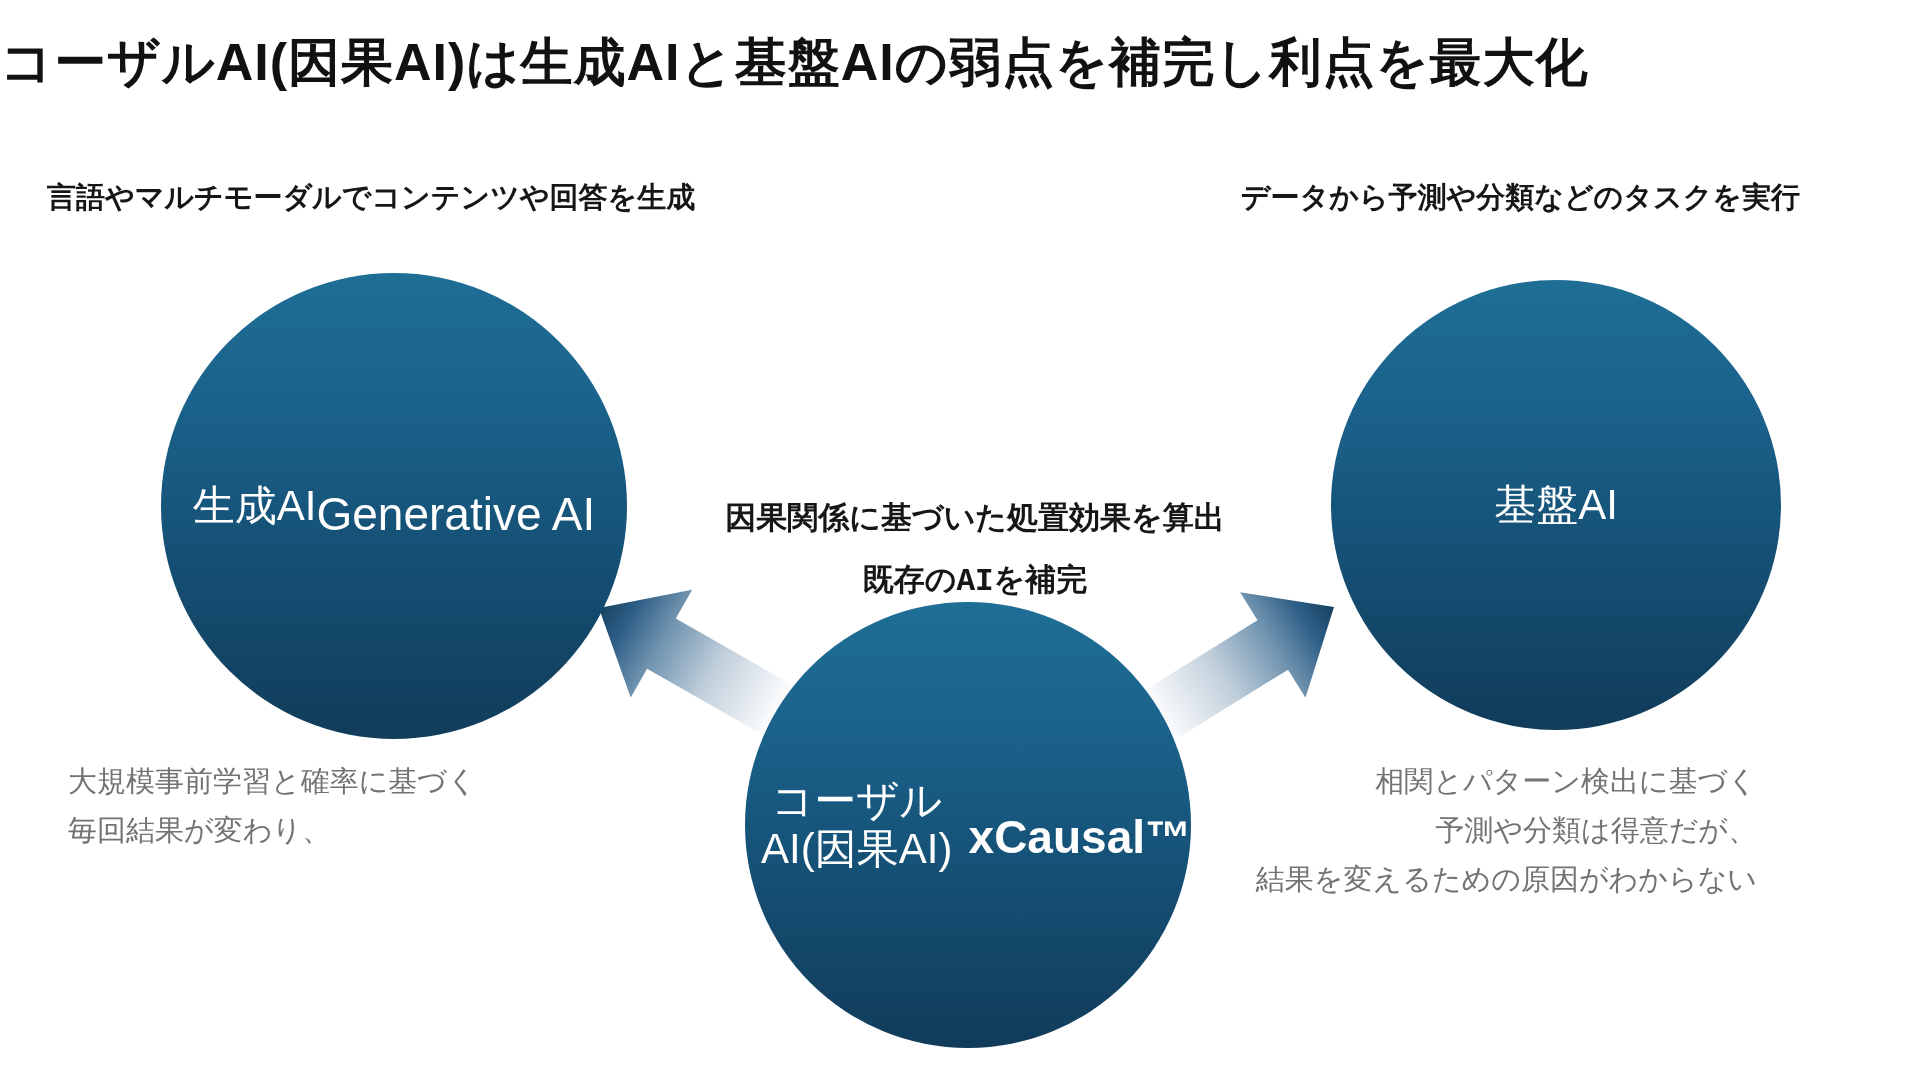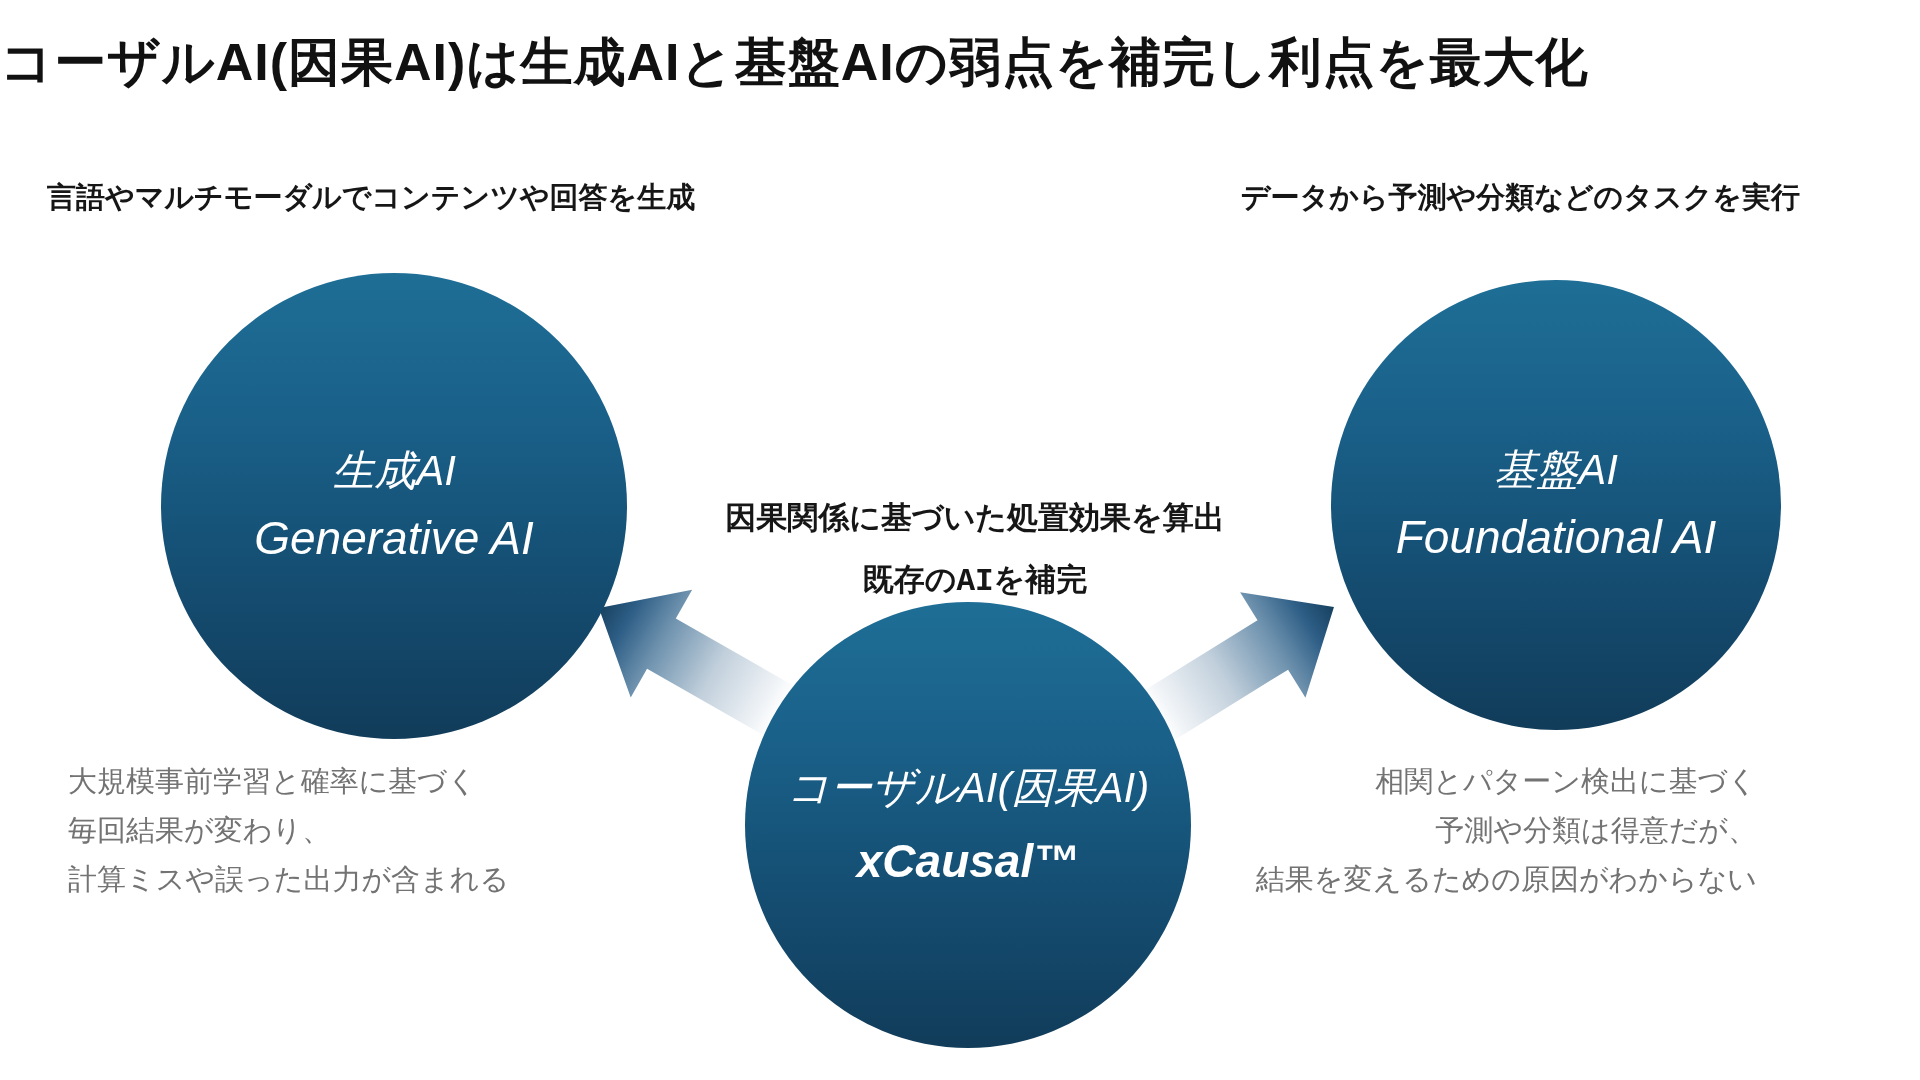--- a/index.html
+++ b/index.html
@@ -15,22 +15,22 @@
   .caption{
     position:absolute;top:178px;font-size:29px;font-weight:700;color:#161616;
     white-space:nowrap;
   }
   .caption-left{left:47px;}
   .caption-right{right:120px;}
 
   .circle{
     position:absolute;border-radius:50%;
     background:linear-gradient(180deg,#1E6E96 0%,#1A618A 30%,#154F74 62%,#113C5A 100%);
-    display:flex;flex-direction:column;align-items:center;justify-content:center;
-    color:#ffffff;text-align:center;font-style:italic;
+    display:flex;flex-direction:row;align-items:center;justify-content:center;
+    color:#ffffff;text-align:center;
   }
   .circle-generative{left:161px;top:273px;width:466px;height:466px;}
   .circle-foundational{left:1331px;top:280px;width:450px;height:450px;}
   .circle-causal{left:745px;top:602px;width:446px;height:446px;}
 
   .circle .label-ja{font-size:42px;line-height:1.15;font-weight:500;}
   .circle .label-en{font-size:46px;line-height:1.15;font-weight:400;margin-top:16px;}
   .circle-causal .label-ja{font-size:42px;}
   .circle-causal .label-product{font-size:46px;font-weight:700;margin-top:24px;line-height:1.1;}
 
@@ -79,37 +79,35 @@
   <div class="caption caption-left">言語やマルチモーダルでコンテンツや回答を生成</div>
   <div class="caption caption-right">データから予測や分類などのタスクを実行</div>
 
   <div class="circle circle-generative">
     <span class="label-ja">生成AI</span>
     <span class="label-en">Generative AI</span>
   </div>
 
   <div class="circle circle-foundational">
     <span class="label-ja">基盤AI</span>
-    <span class="label-en">Foundational AI</span>
   </div>
 
   <div class="circle circle-causal">
     <span class="label-ja">コーザルAI(因果AI)</span>
     <span class="label-product">xCausal™</span>
   </div>
 
   <div class="center-note">
     <div>因果関係に基づいた処置効果を算出</div>
     <div>既存のAIを補完</div>
   </div>
 
   <div class="weakness weakness-left">
     <div>大規模事前学習と確率に基づく</div>
     <div>毎回結果が変わり、</div>
-    <div>計算ミスや誤った出力が含まれる</div>
   </div>
 
   <div class="weakness weakness-right">
     <div>相関とパターン検出に基づく</div>
     <div>予測や分類は得意だが、</div>
     <div>結果を変えるための原因がわからない</div>
   </div>
 
 </div>
 

